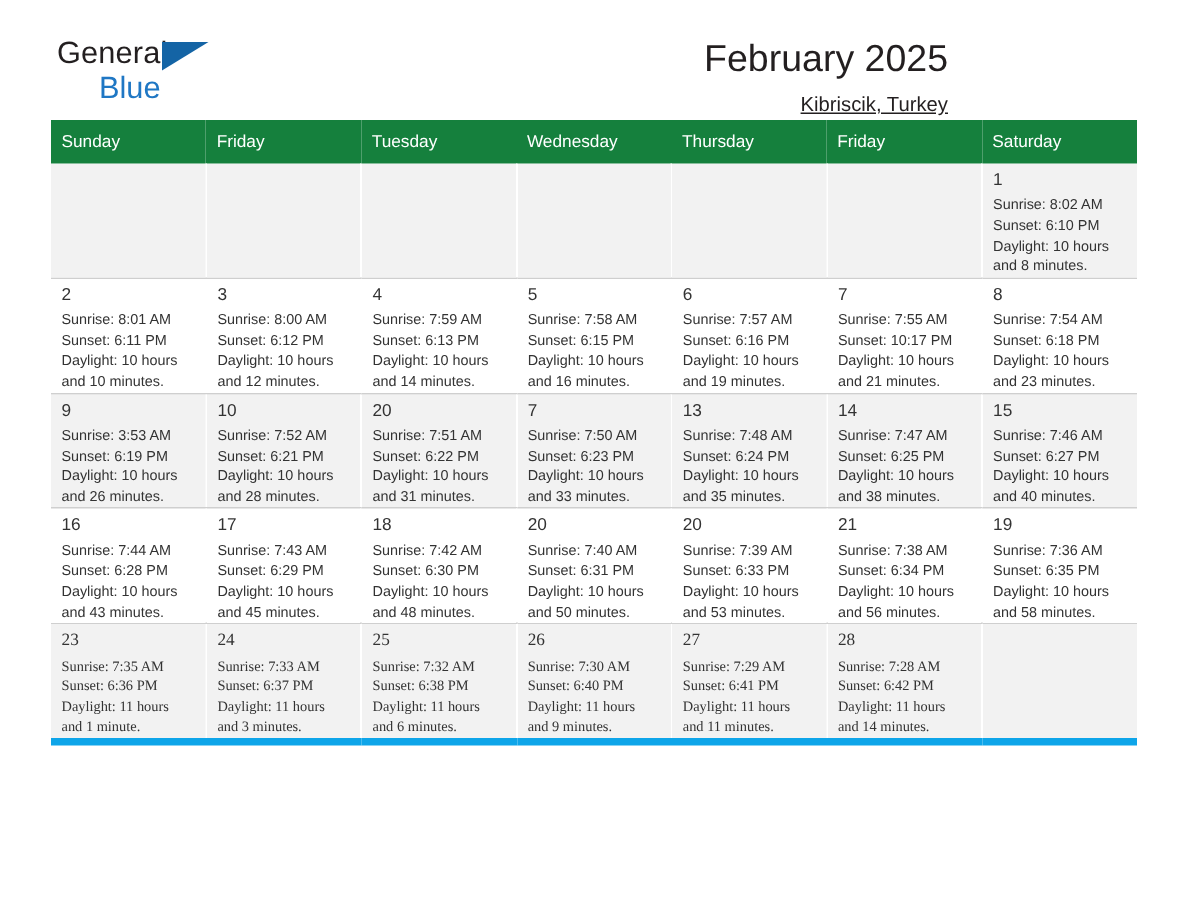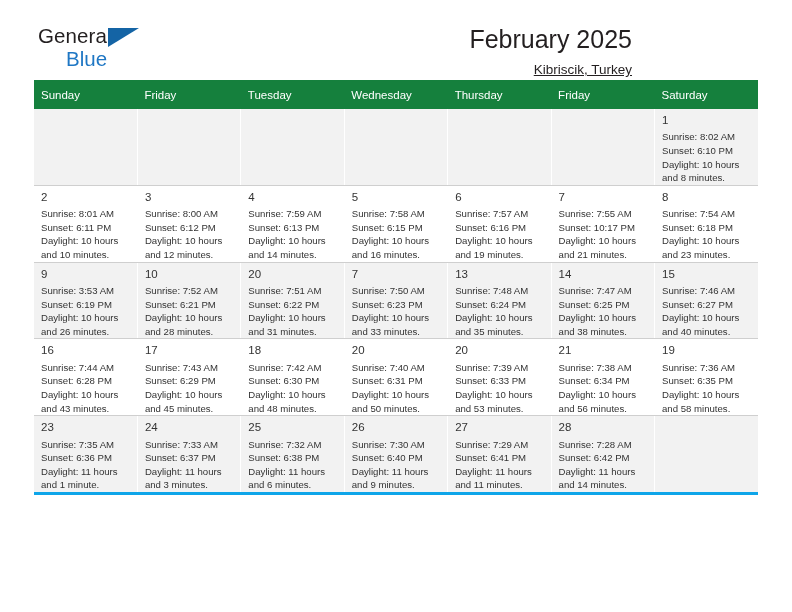--- a/index.html
+++ b/index.html
@@ -100,21 +100,21 @@
     vertical-align: top;
     height: 74px;
     padding: 0;
     border-right: 1px solid #ffffff;
     position: relative;
   }
   .calendar td:last-child { border-right: none; }
   tr.week-odd td { background: #f2f2f2; }
   tr.week-even td { background: #ffffff; }
   tr.week-row td { border-bottom: 1px solid #cfcfcf; }
-  tr.week-row.last td { border-bottom: 3px solid #0ea5e9; }
+  tr.week-row.last td { border-bottom: 5px solid #0ea5e9; font-family: Liberation Serif, serif; }
 
   .cell-inner {
     padding: 4px 7px 0 7px;
   }
   .daynum {
     font-size: 11.5px;
     color: #333333;
     line-height: 1.25;
     margin-bottom: 3px;
   }

